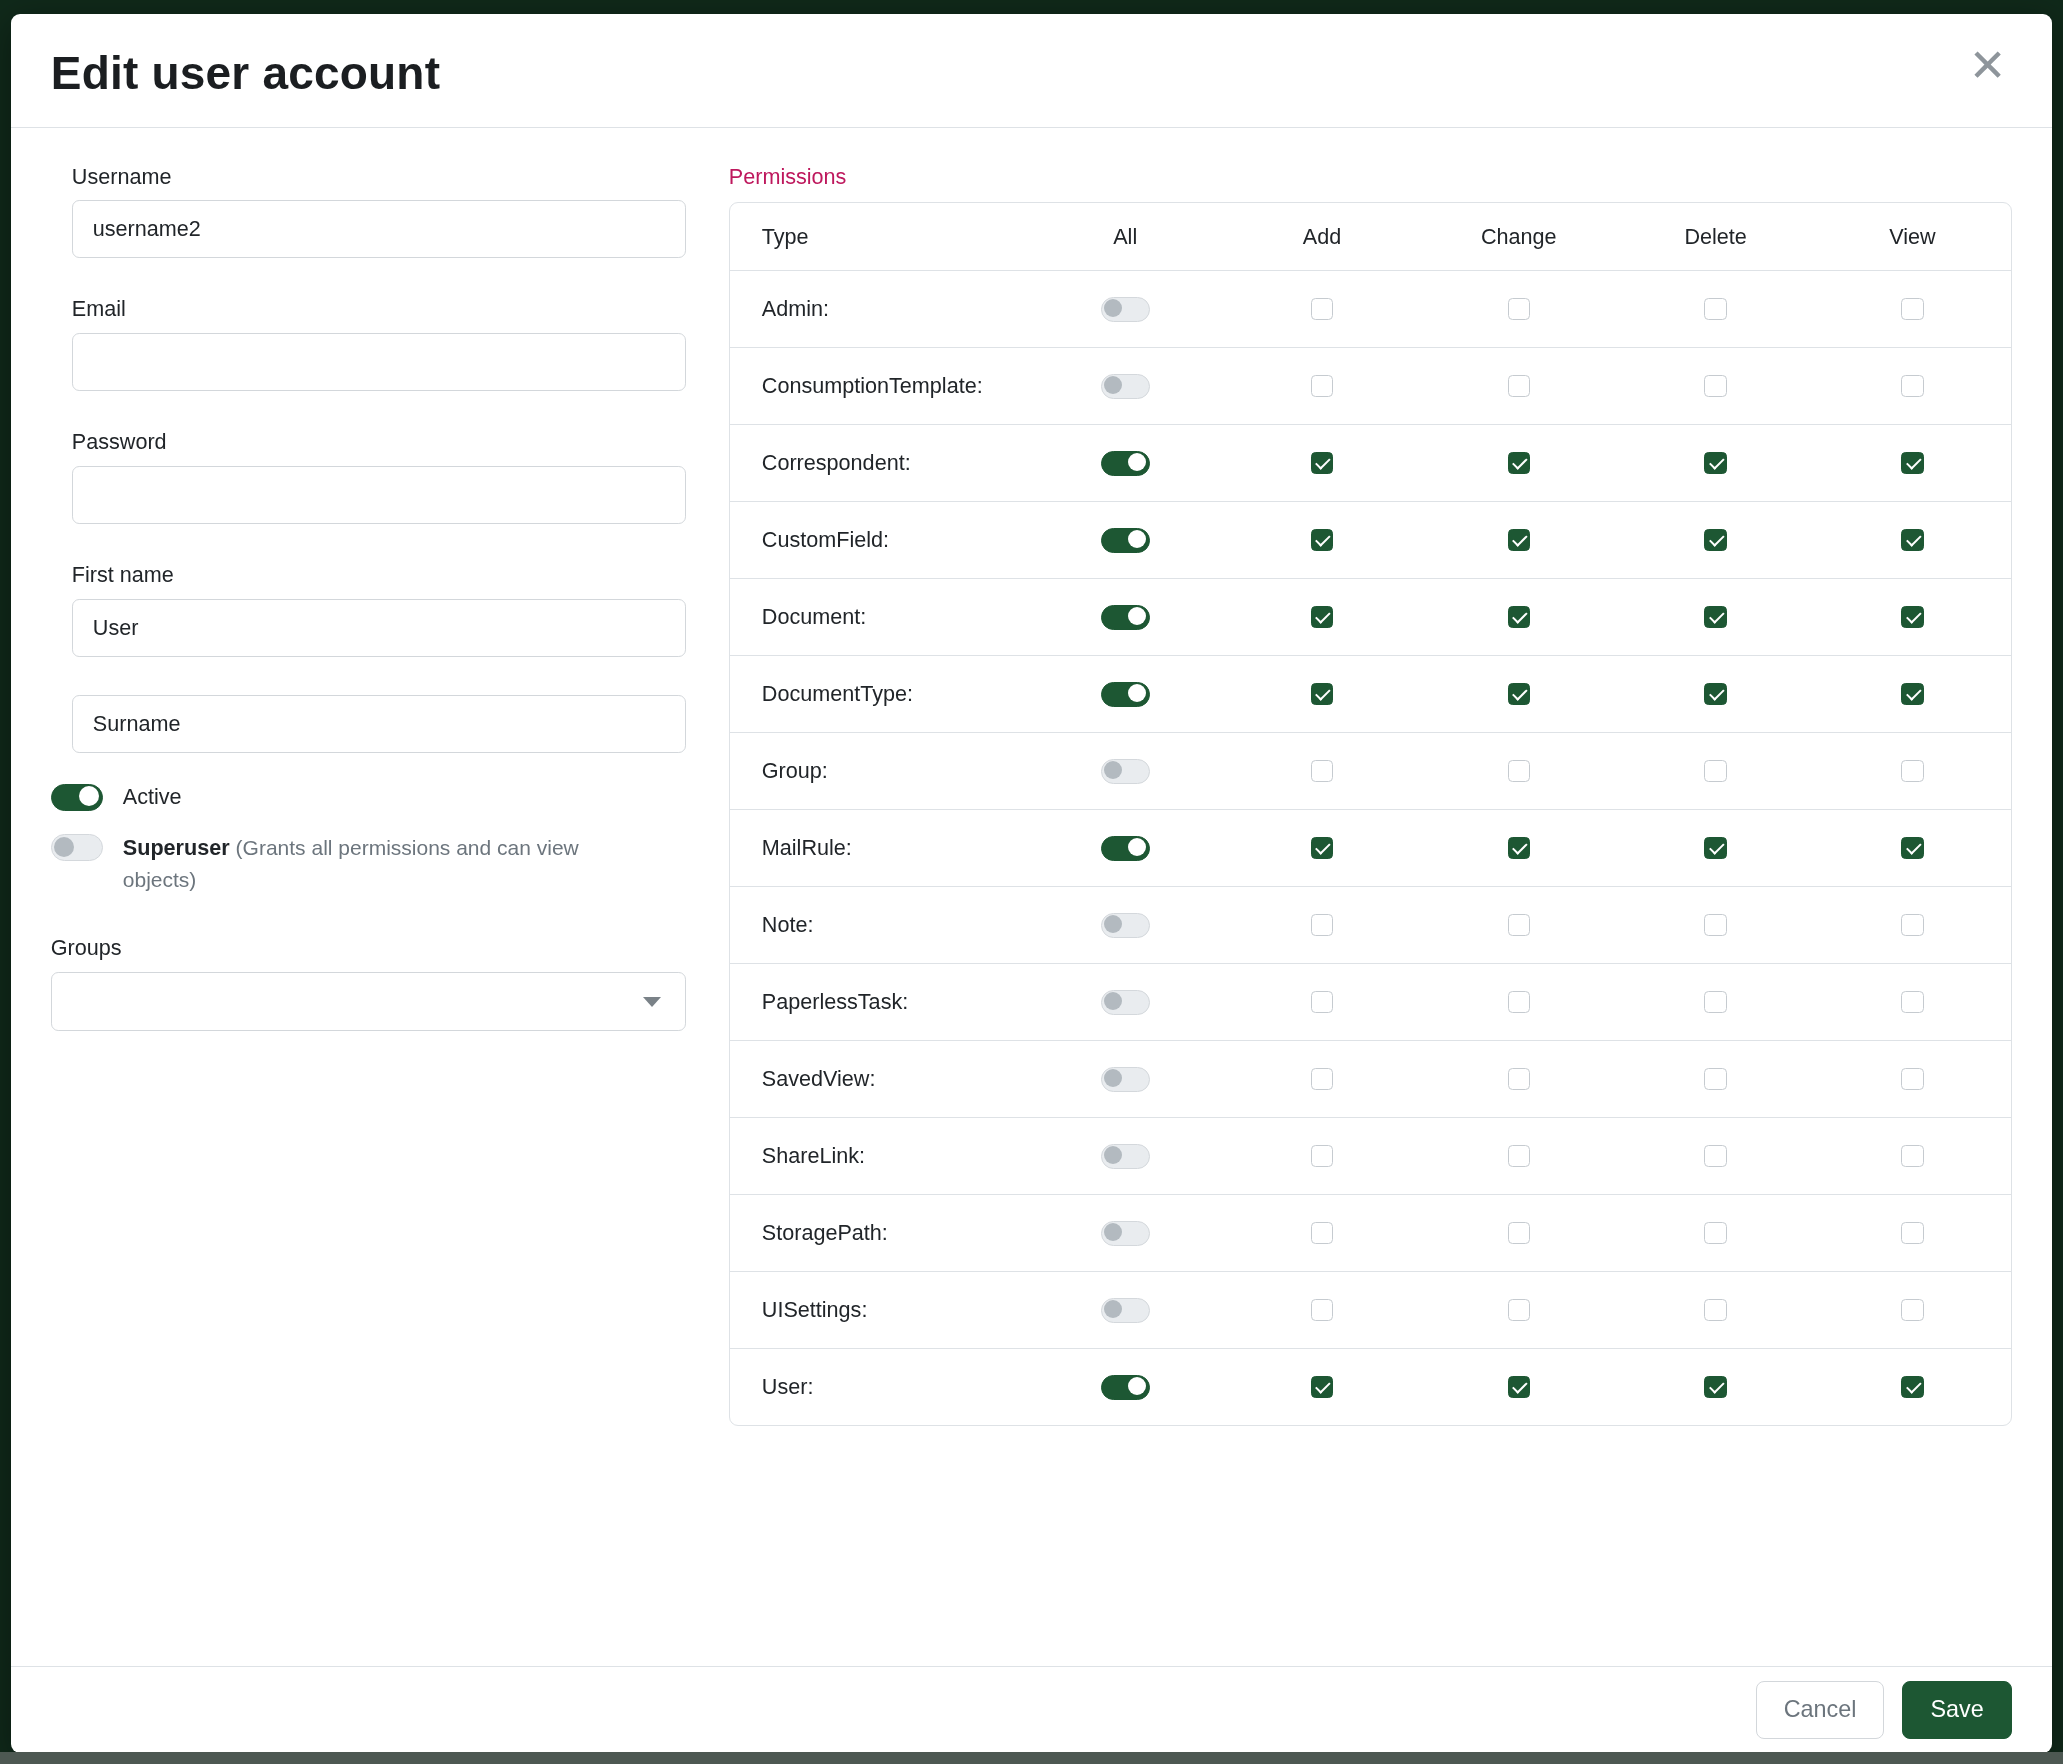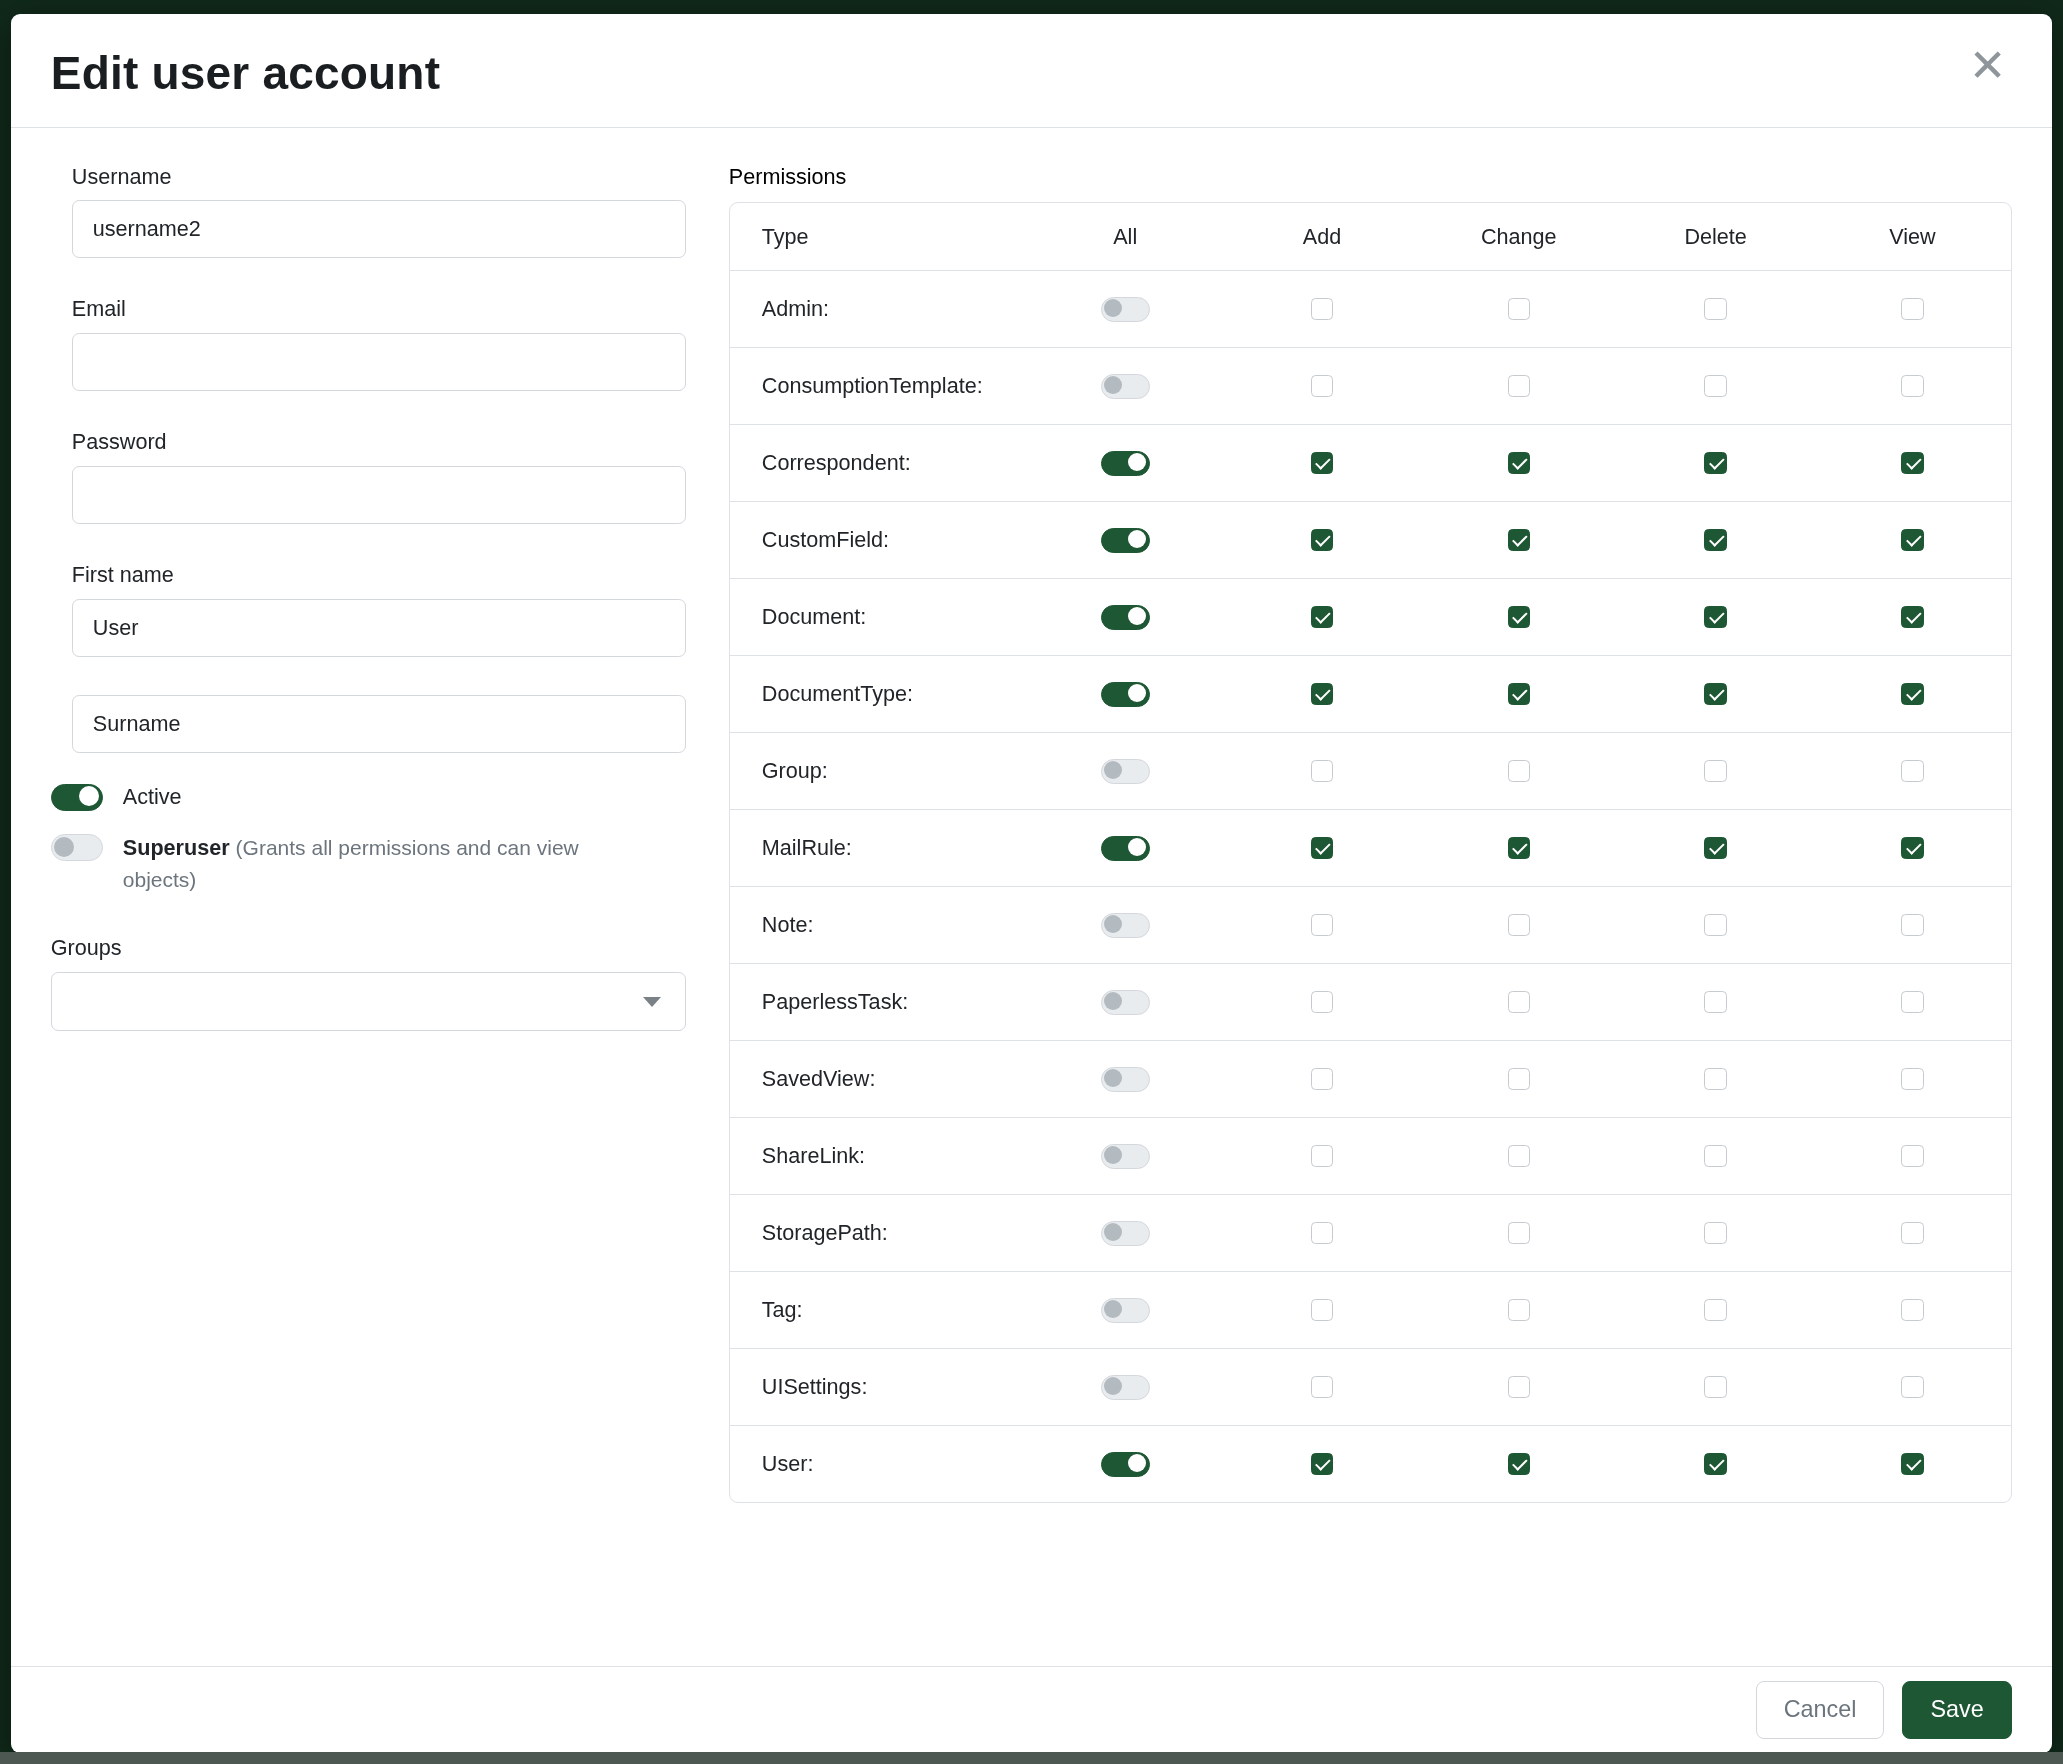--- a/index.html
+++ b/index.html
@@ -69,21 +69,21 @@
   .toggle.small { width:49px; height:25px; }
   .toggle.small .knob { width:18px; height:18px; }
   .switch-row { display:flex; align-items:center; gap:20px; margin-top:31px; }
   .switch-row.superuser { align-items:flex-start; margin-top:21.6px; }
   .switch-row.superuser .toggle { margin-top:1.8px; }
   .switch-label { font-size:21.6px; color:#212529; }
   .su-text { max-width:515px; font-size:21.6px; line-height:1.45; }
   .su-hint { color:#6c757d; font-size:21px; }
   .groups-group { margin-top:40px; }
   
-  .perm-label { font-size:21.6px; color:#000000; margin-bottom:12.6px; }
+  .perm-label { font-size:21.6px; color:#be185d; margin-bottom:12.6px; }
   .perm-table {
     border:0.9px solid #dee2e6; border-radius:9px; overflow:hidden; background:#fff;
   }
   .perm-grid {
     display:grid;
     grid-template-columns:297px 1fr 1fr 1fr 1fr 1fr;
     align-items:center;
   }
   .perm-head { height:67px; }
   .perm-head .hcell { font-size:21.6px; color:#212529; text-align:center; }
@@ -444,40 +444,20 @@
                 <div class="checkbox"></div>
               </div>
               <div class="cell">
                 <div class="checkbox"></div>
               </div>
               <div class="cell">
                 <div class="checkbox"></div>
               </div>
             </div>
             <div class="perm-grid perm-row">
-              <div class="perm-type">Tag:</div>
-              <div class="cell">
-                <div class="toggle small">
-                  <div class="knob"></div>
-                </div>
-              </div>
-              <div class="cell">
-                <div class="checkbox"></div>
-              </div>
-              <div class="cell">
-                <div class="checkbox"></div>
-              </div>
-              <div class="cell">
-                <div class="checkbox"></div>
-              </div>
-              <div class="cell">
-                <div class="checkbox"></div>
-              </div>
-            </div>
-            <div class="perm-grid perm-row">
               <div class="perm-type">UISettings:</div>
               <div class="cell">
                 <div class="toggle small">
                   <div class="knob"></div>
                 </div>
               </div>
               <div class="cell">
                 <div class="checkbox"></div>
               </div>
               <div class="cell">

